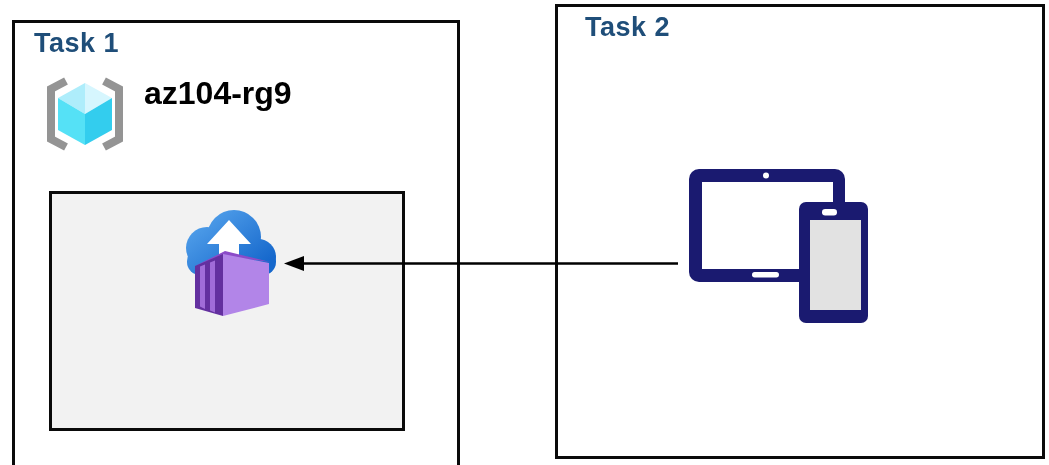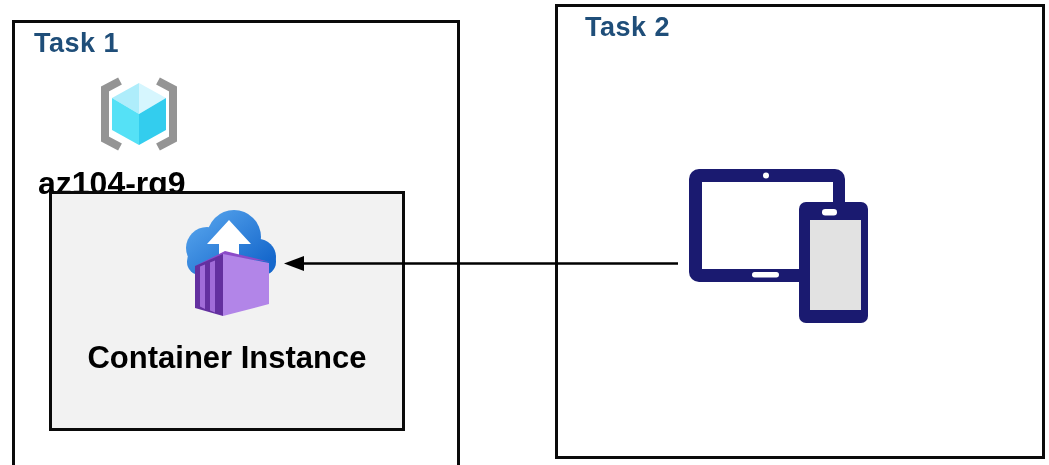--- a/index.html
+++ b/index.html
@@ -20,21 +20,21 @@
   #task2{left:555px;top:4px;width:490px;height:455px;}
   .title{
     position:absolute;
     font-size:27px;font-weight:bold;
     color:#1F4E79;letter-spacing:0.5px;
   }
   #task1 .title{left:19px;top:5px;}
   #task2 .title{left:27px;top:5px;}
   .rg-row{
     position:absolute;left:23px;top:52px;
-    display:flex;align-items:flex-end;gap:12px;flex-direction:column;
+    display:flex;align-items:flex-start;gap:12px;
   }
   .rg-icon{width:94px;height:78px;display:block;}
   .rg-name{
     font-size:32px;font-weight:bold;color:#000000;
   }
   .inner-box{
     position:absolute;left:34px;top:168px;
     width:356px;height:240px;
     background:#F2F2F2;
     border:3px solid #0a0a0a;
@@ -96,21 +96,20 @@
           <circle cx="81" cy="49" r="18"></circle>
           <rect x="10" y="40" width="89" height="27" rx="13"></rect>
         </g>
         <polygon points="52,12 74,36 62,36 62,58 42,58 42,36 30,36" fill="#ffffff"></polygon>
         <polygon points="18,58 48,43 93,54 48,48" fill="#8B4BC8"></polygon>
         <polygon points="18,58 46,46 46,108 18,100" fill="#63309F"></polygon>
         <polygon points="23,58.5 28,56.5 28,101 23,98.5" fill="#A06CD8"></polygon>
         <polygon points="33,54.5 38,52.5 38,104.5 33,102.5" fill="#A06CD8"></polygon>
         <polygon points="46,46 92,55 92,96 46,108" fill="#B285E8"></polygon>
       </svg>
-      <div class="label">Container Instance</div>
     </div>
   </div>
 
   <div class="box" id="task2">
     <div class="title">Task 2</div>
 
     <svg class="devices-icon" viewBox="0 0 190 162" aria-hidden="true">
 
       <rect x="4" y="4" width="156" height="113" rx="10" fill="#1A1A70"></rect>
       <rect x="17" y="17" width="131" height="87" fill="#ffffff"></rect>

